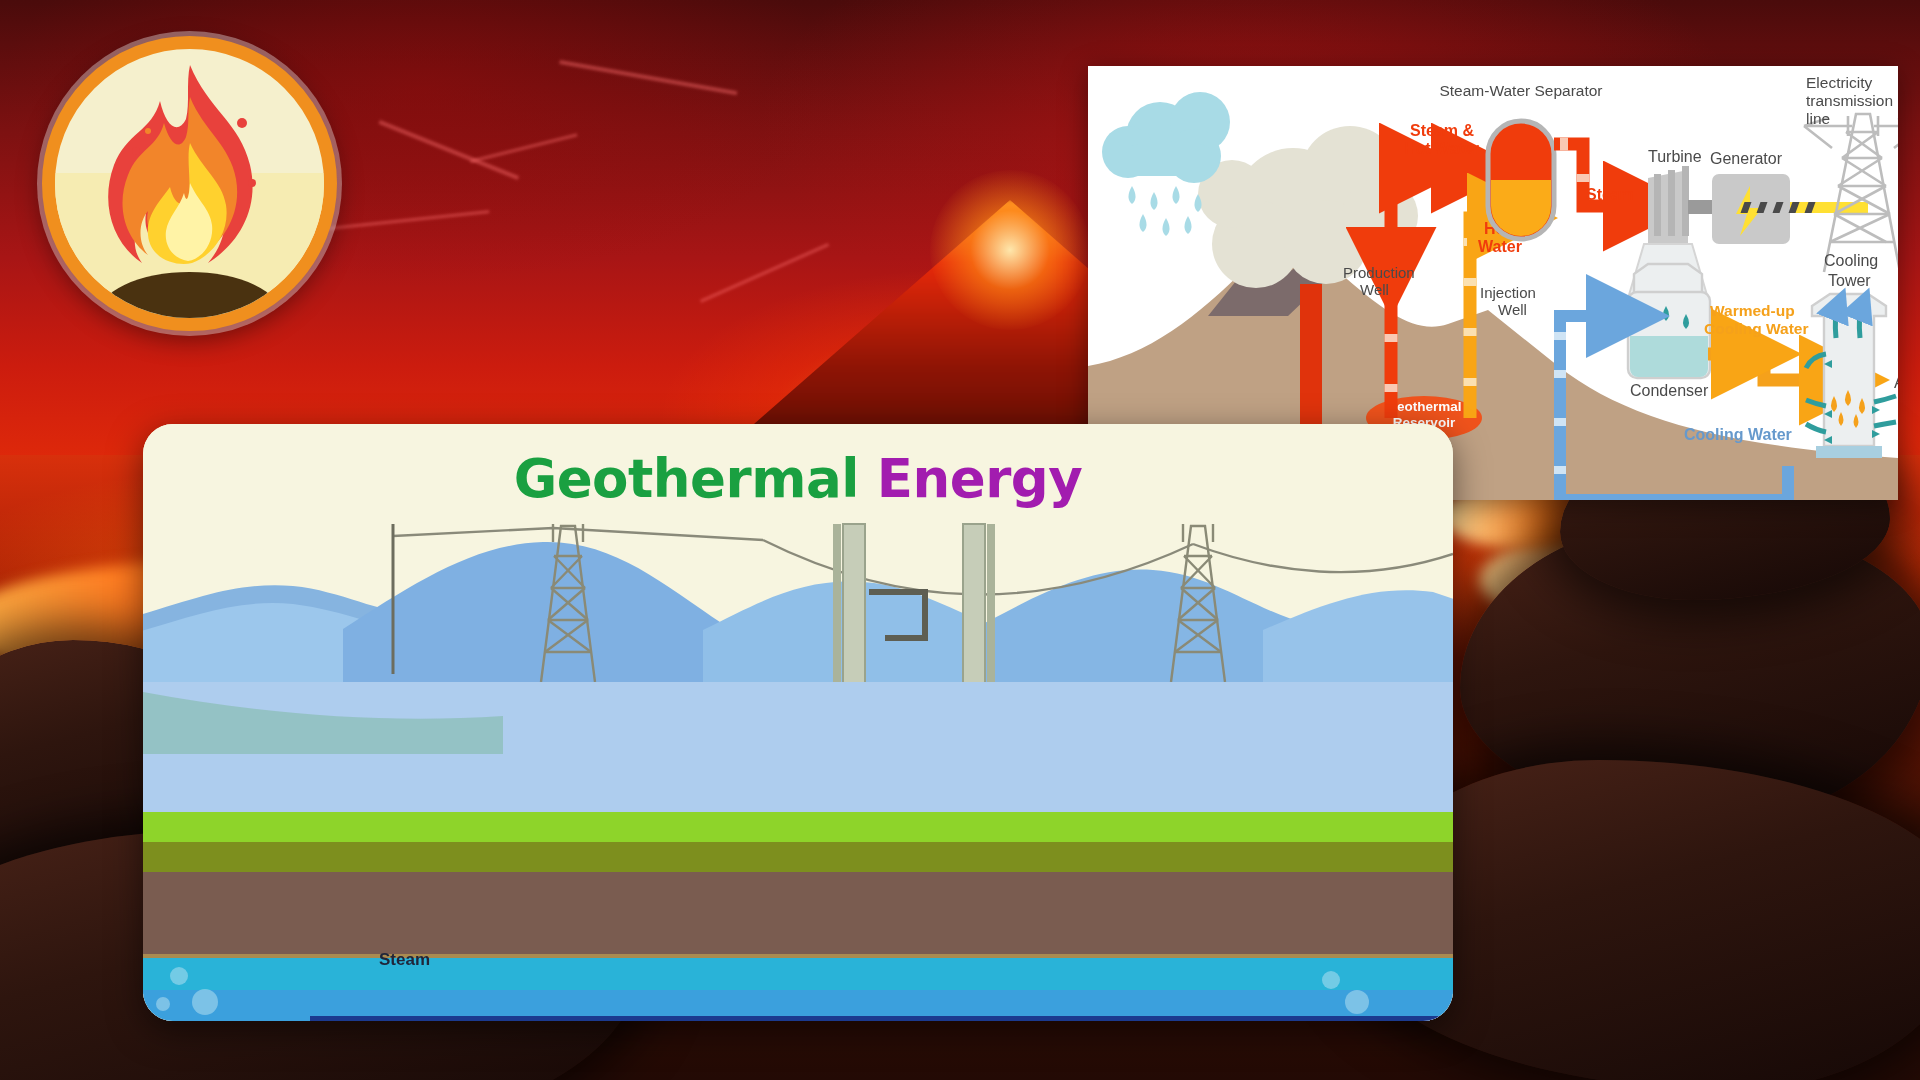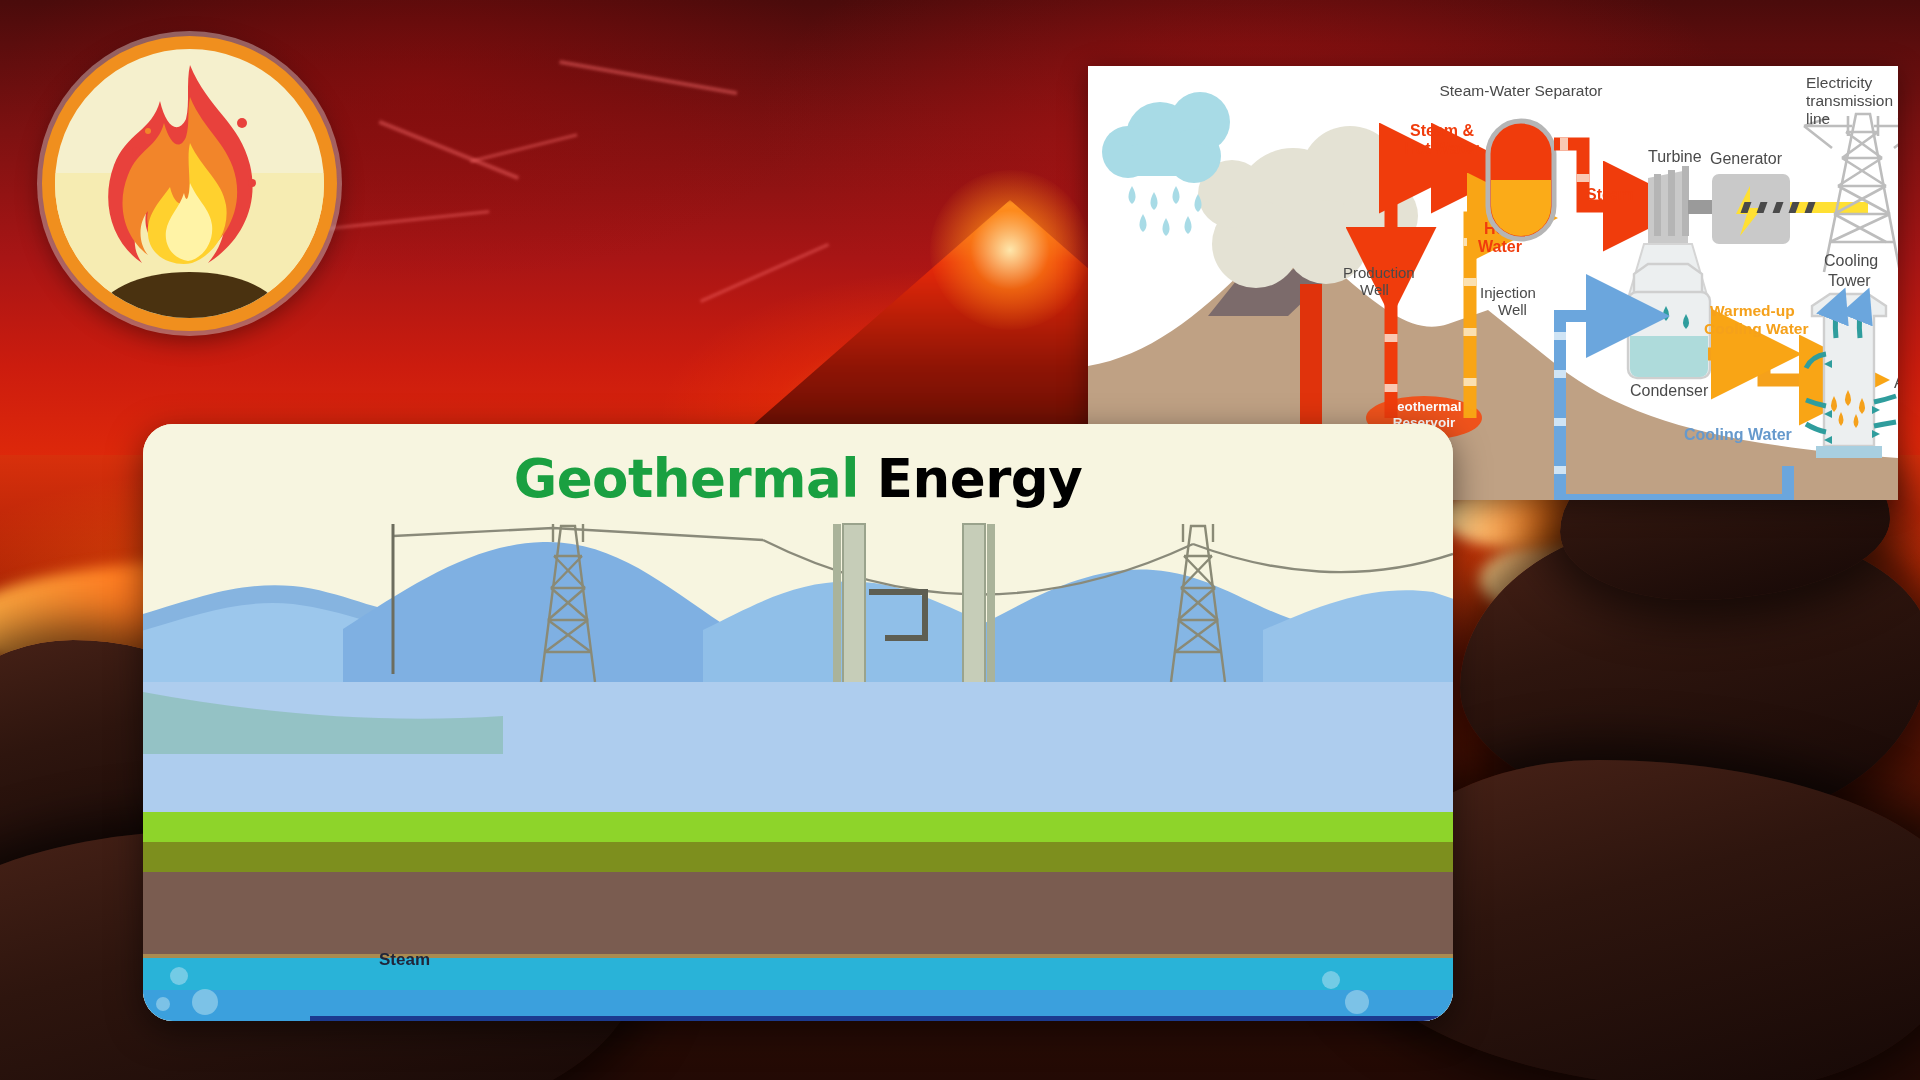--- a/index.html
+++ b/index.html
@@ -96,21 +96,21 @@
   #lesson-card .scene svg { display:block; width: 1310px; height: 597px; }
 
   #lesson-title {
     position: absolute; left: 0; right: 0; top: 24px;
     text-align: center;
     font-family: "DejaVu Sans", sans-serif;
     font-weight: 700; font-size: 53px; letter-spacing: -.5px;
     white-space: nowrap;
   }
   #lesson-title .g { color: #1aa041; }
-  #lesson-title .e { color: #000000; }
+  #lesson-title .e { color: #a21caf; }
 
   #steam-label {
     position: absolute; left: 236px; top: 526px;
     font-family: "Liberation Sans", sans-serif;
     font-size: 17px; font-weight: 700; color: #20263a;
   }
 
   #text-panel {
     position: absolute; left: 167px; top: 592px; width: 1132px; height: 395px;
     background: #ffffff;

